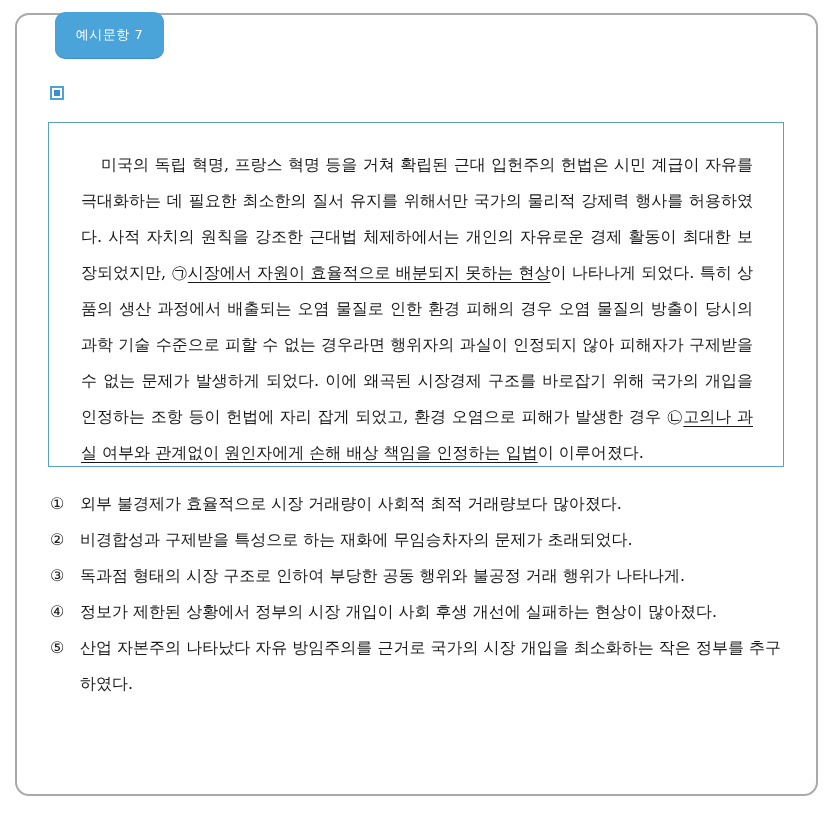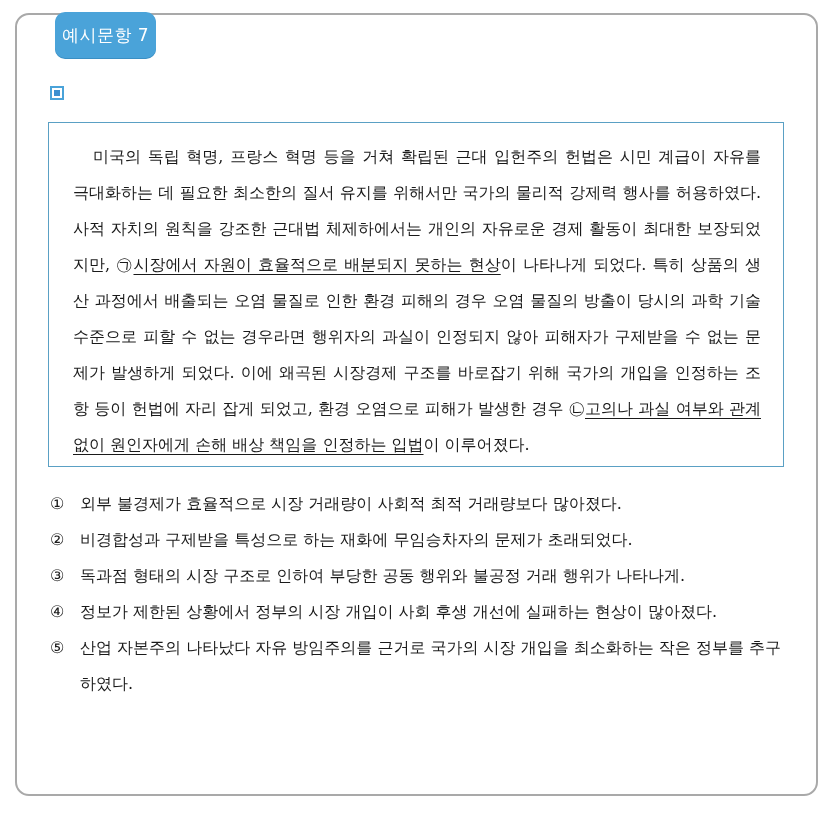--- a/index.html
+++ b/index.html
@@ -1,33 +1,33 @@
 <!DOCTYPE html>
 <html><head>
 <meta charset="utf-8">
 <style>
   html, body { margin: 0; padding: 0; background: #ffffff; }
   body { width: 835px; height: 814px; position: relative; overflow: hidden;
          font-family: "DejaVu Sans", "Liberation Sans", sans-serif; color: #1a1a1a; }
   .frame { position: absolute; left: 15px; top: 13px; width: 803px; height: 783px;
            border: 2px solid #a9a9a9; border-radius: 14px; box-sizing: border-box; background: #fff; }
-  .badge { position: absolute; left: 55px; top: 12px; width: 101px; height: 46px;
-           background: #4aa3d9; border-radius: 10px; color: #fff; font-size: 17px;
+  .badge { position: absolute; left: 55px; top: 12px; width: 109px; height: 46px;
+           background: #4aa3d9; border-radius: 10px; color: #fff; font-size: 13px;
            display: flex; align-items: center; justify-content: center; letter-spacing: 0.5px;
            box-shadow: 0 1px 0 #3a8fc4; }
   .question { position: absolute; left: 50px; top: 86px; width: 740px; font-size: 18.5px; font-weight: bold;
               white-space: nowrap; display: flex; align-items: center; }
   .qicon { display: inline-block; width: 14px; height: 14px; border: 2px solid #4aa3d9; background: #fff;
            position: relative; margin-right: 10px; box-sizing: border-box; }
   .qicon::after { content: ""; position: absolute; left: 2px; top: 2px; width: 6px; height: 6px; background: #3b8fd0; }
   .passage { position: absolute; left: 48px; top: 122px; width: 736px; height: 345px;
              border: 1.5px solid #5aa0c4; box-sizing: border-box; padding: 8px 14px 0 16px;
              font-family: "DejaVu Serif", "Liberation Serif", serif; font-size: 16px; line-height: 36px;
              text-align: justify; }
-  .passage p { margin: 8px; text-indent: 20px; }
+  .passage p { margin: 16px; text-indent: 20px; }
   .u { text-decoration: underline; text-underline-offset: 4px; }
   .choices { position: absolute; left: 50px; top: 486px; width: 740px;
              font-family: "DejaVu Serif", "Liberation Serif", serif; font-size: 16px; line-height: 36px; }
   .choice { display: flex; }
   .choice .num { width: 30px; flex: 0 0 30px; }
   .choice .txt { flex: 1; }
 </style>
 </head>
 <body>
 

